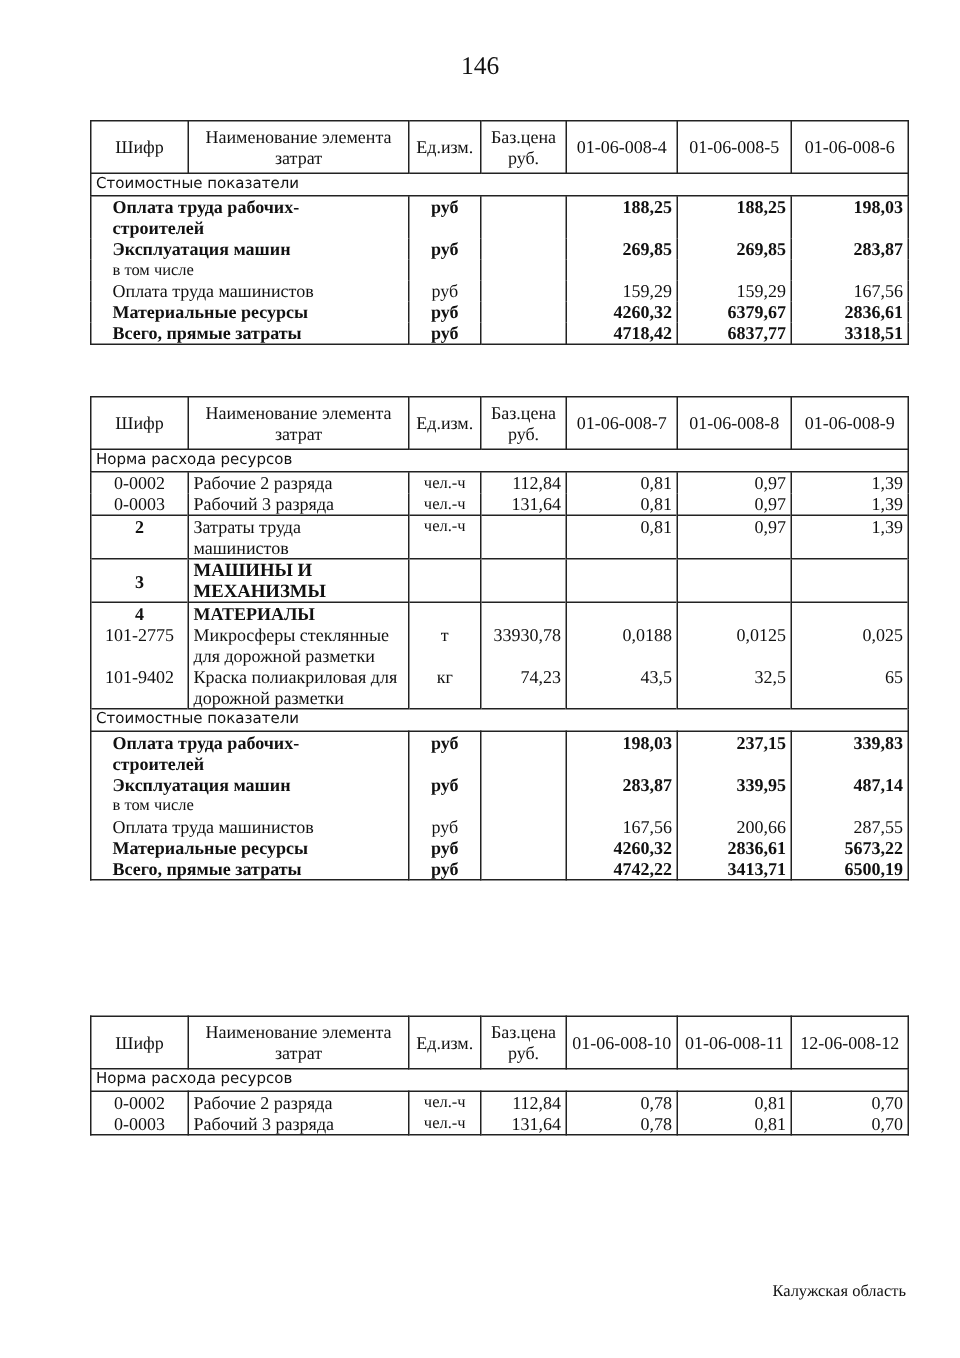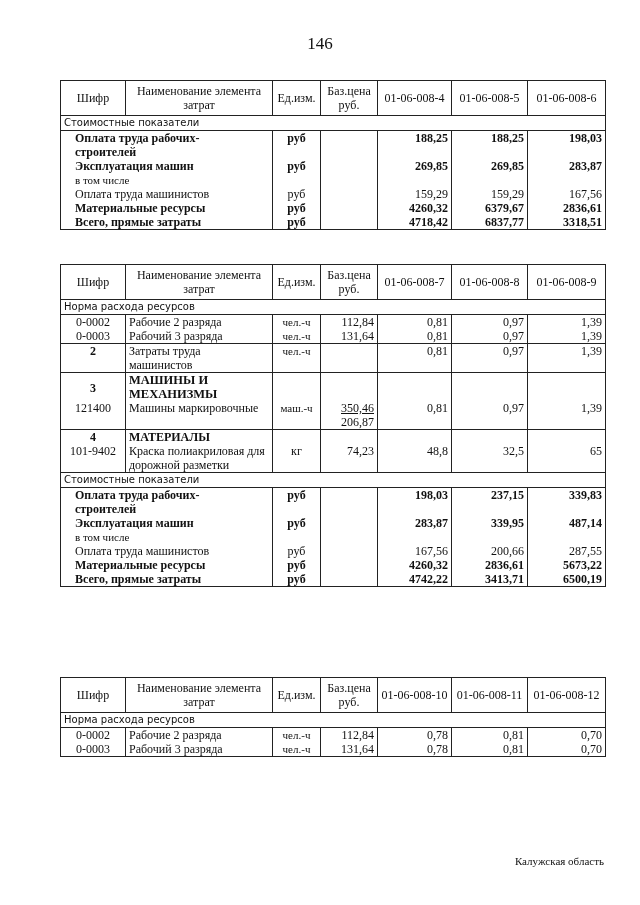--- a/index.html
+++ b/index.html
@@ -152,44 +152,44 @@
   </tr>
   <tr class="topb">
     <td class="ctr vb b" style="padding-top:8px;">3</td>
     <td class="vb b" style="font-size:12.5px;">МАШИНЫ И<br>МЕХАНИЗМЫ</td>
     <td class="vb"></td>
         <td class="vb"></td>
     <td class="vb"></td>
         <td class="vb"></td>
         <td class="vb"></td>
   </tr>
-  <tr>
-    <td class="ctr vb">121400</td>
-    <td class="vb">Машины маркировочные</td>
-    <td class="ctr vb" style="font-size:11px;">маш.-ч</td>
-    <td class="num vb"><span class="u">350,46</span><br><span>206,87</span></td>
-    <td class="num vb">0,81</td>
-    <td class="num vb">0,97</td>
-    <td class="num vb">1,39</td>
-  </tr>
   <tr class="topb">
     <td class="ctr vb b">4</td>
     <td class="vb b" style="font-size:12px;">МАТЕРИАЛЫ</td>
     <td class="vb"></td>
         <td class="vb"></td>
     <td class="vb"></td>
         <td class="vb"></td>
         <td class="vb"></td>
+  </tr>
+  <tr>
+    <td class="ctr vb">101-2775</td>
+    <td class="vb">Микросферы стеклянные<br>для дорожной разметки</td>
+    <td class="ctr vb">т</td>
+    <td class="num vb">33930,78</td>
+    <td class="num vb">0,0188</td>
+    <td class="num vb">0,0125</td>
+    <td class="num vb">0,025</td>
   </tr>
   <tr>
     <td class="ctr vb">101-9402</td>
     <td class="vb">Краска полиакриловая для<br>дорожной разметки</td>
     <td class="ctr vb">кг</td>
     <td class="num vb">74,23</td>
-    <td class="num vb">48,8</td>
+    <td class="num vb">43,5</td>
     <td class="num vb">32,5</td>
     <td class="num vb">65</td>
   </tr>
   <tr class="sec">
         <td colspan="7">Стоимостные показатели</td>
       </tr>
   <tr>
     <td colspan="2" class="vb b lbl">Оплата труда рабочих-<br>строителей</td>
     <td class="b ctr vb">руб</td>
     <td class="vb"></td>
@@ -251,21 +251,21 @@
       <col class="c6">
     </colgroup>
   <tbody>
       <tr>
     <th>Шифр</th>
     <th>Наименование элемента затрат</th>
     <th>Ед.изм.</th>
     <th>Баз.цена руб.</th>
     <th>01-06-008-10</th>
     <th>01-06-008-11</th>
-    <th>01-06-008-12</th>
+    <th>12-06-008-12</th>
   </tr>
   <tr class="sec">
         <td colspan="7">Норма расхода ресурсов</td>
       </tr>
   <tr class="topb">
     <td class="ctr vb">0-0002</td>
     <td class="vb">Рабочие 2 разряда</td>
     <td class="ctr vb" style="font-size:11px;">чел.-ч</td>
     <td class="num vb">112,84</td>
     <td class="num vb">0,78</td>

